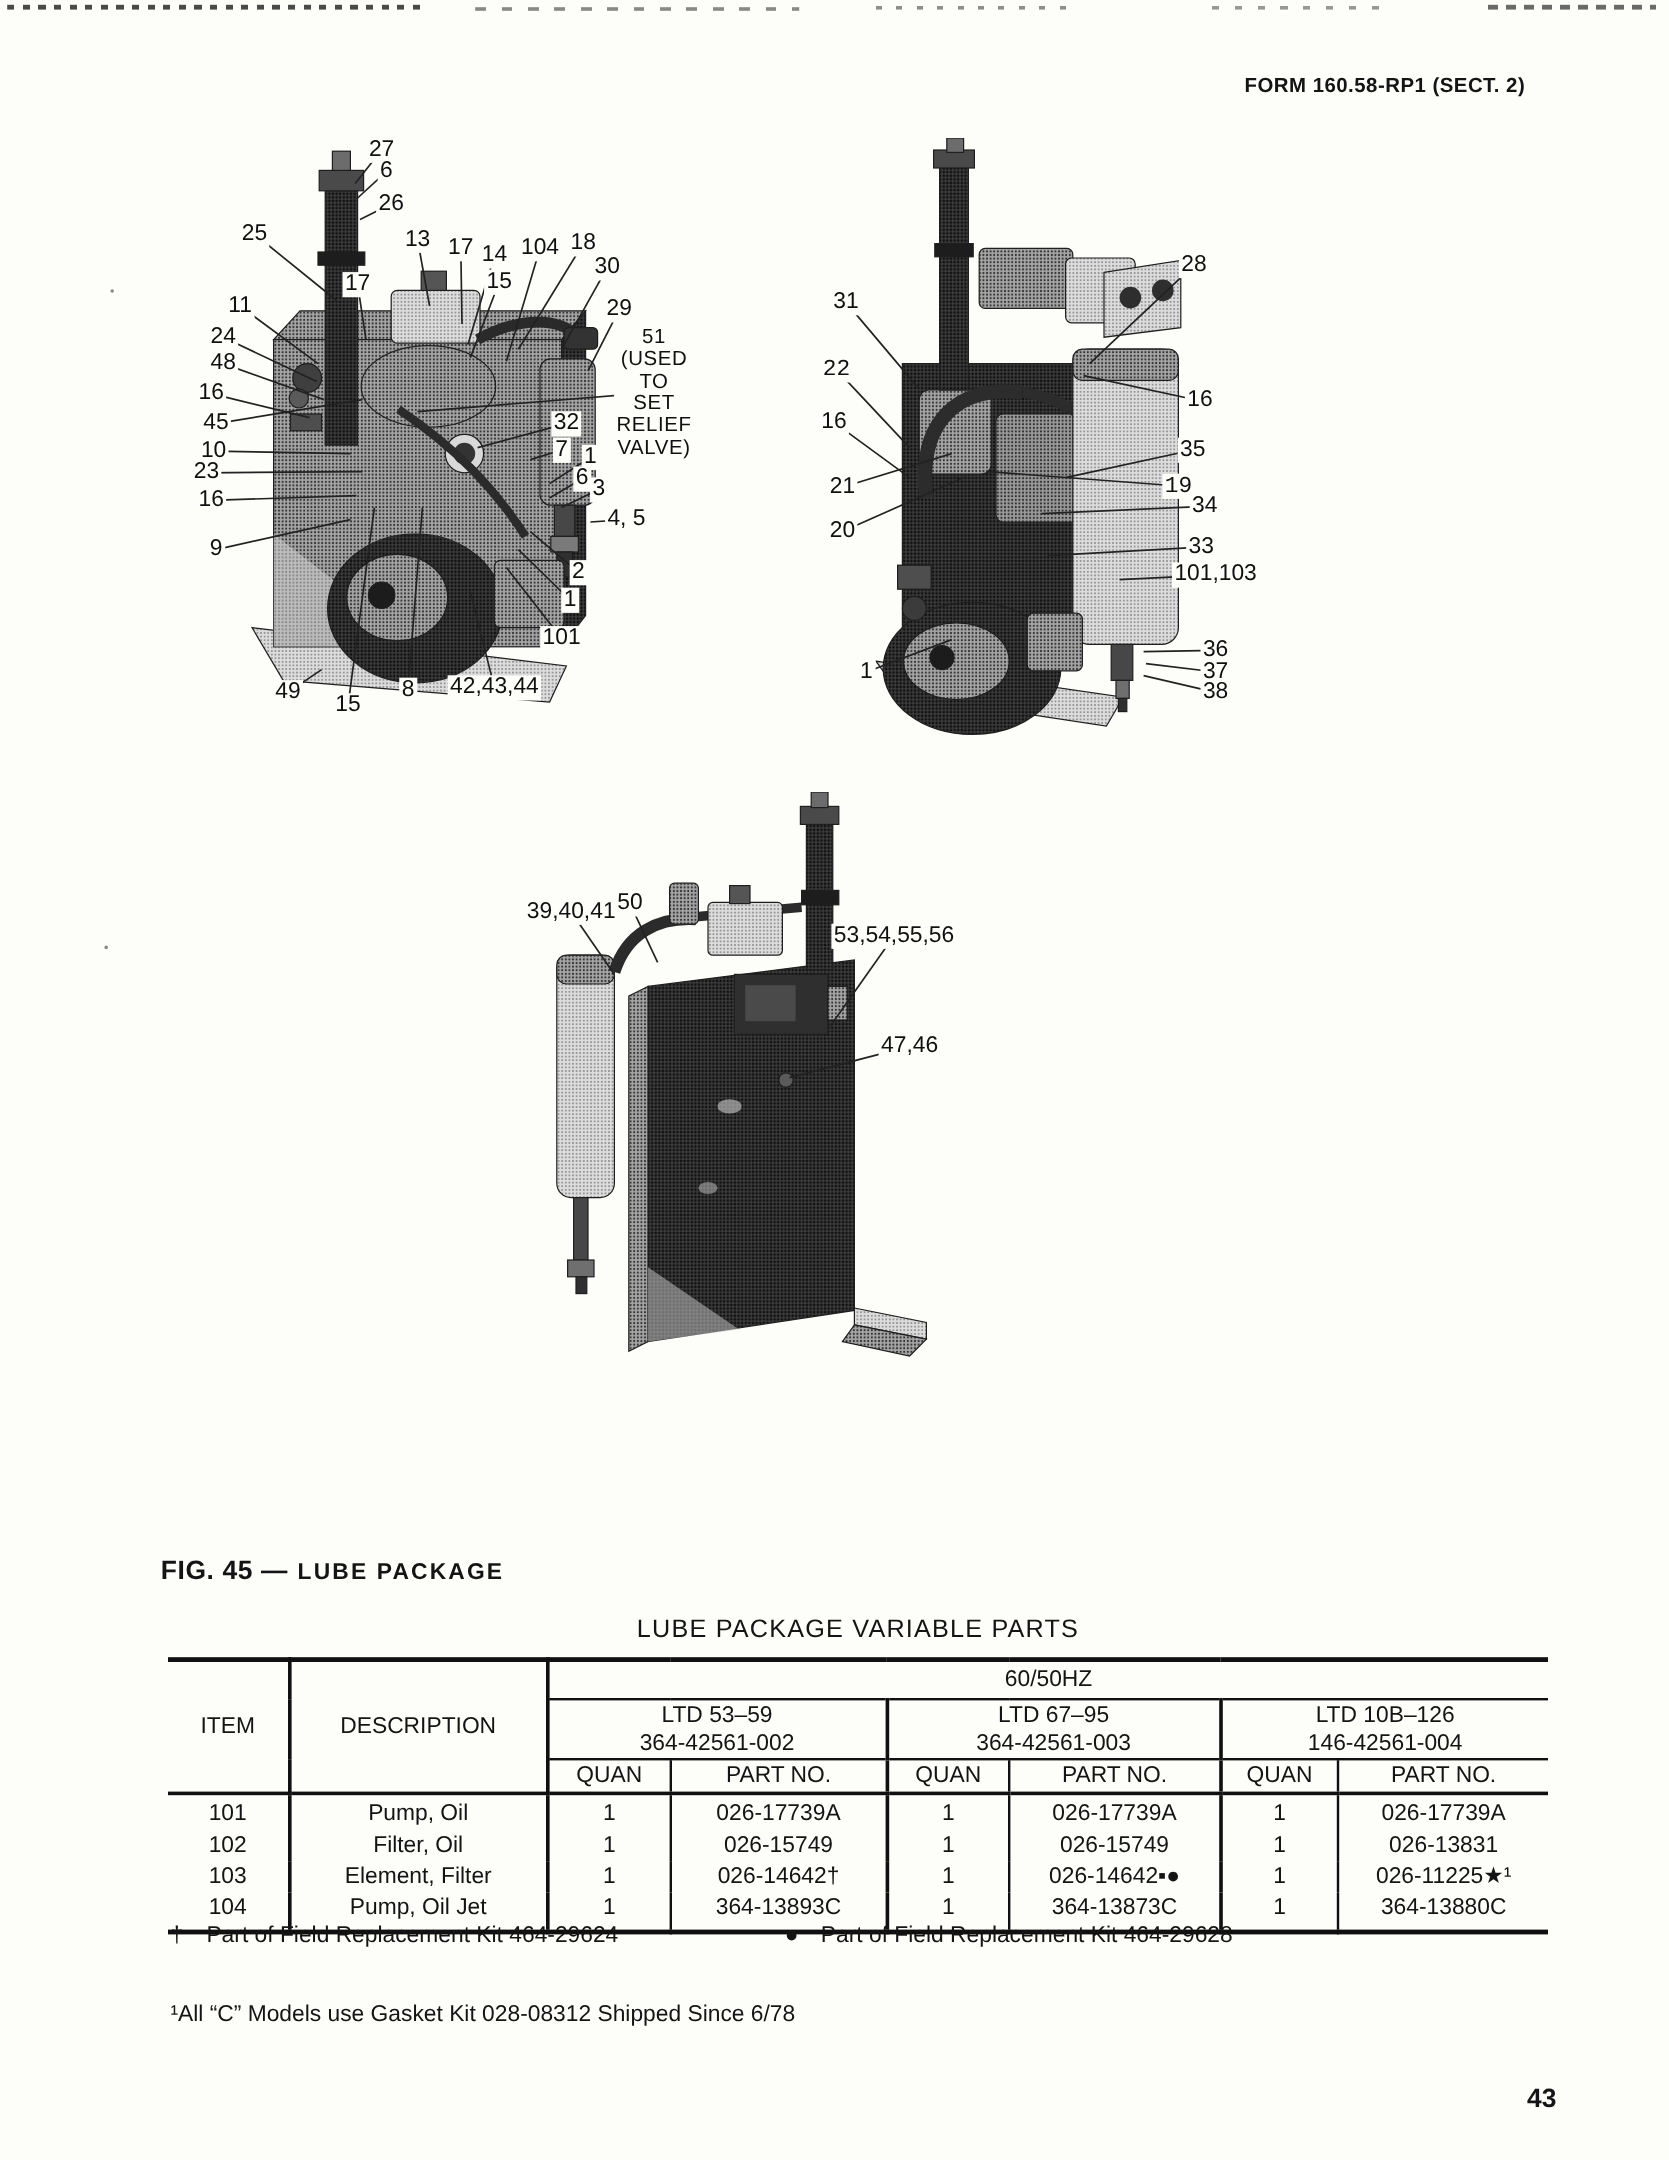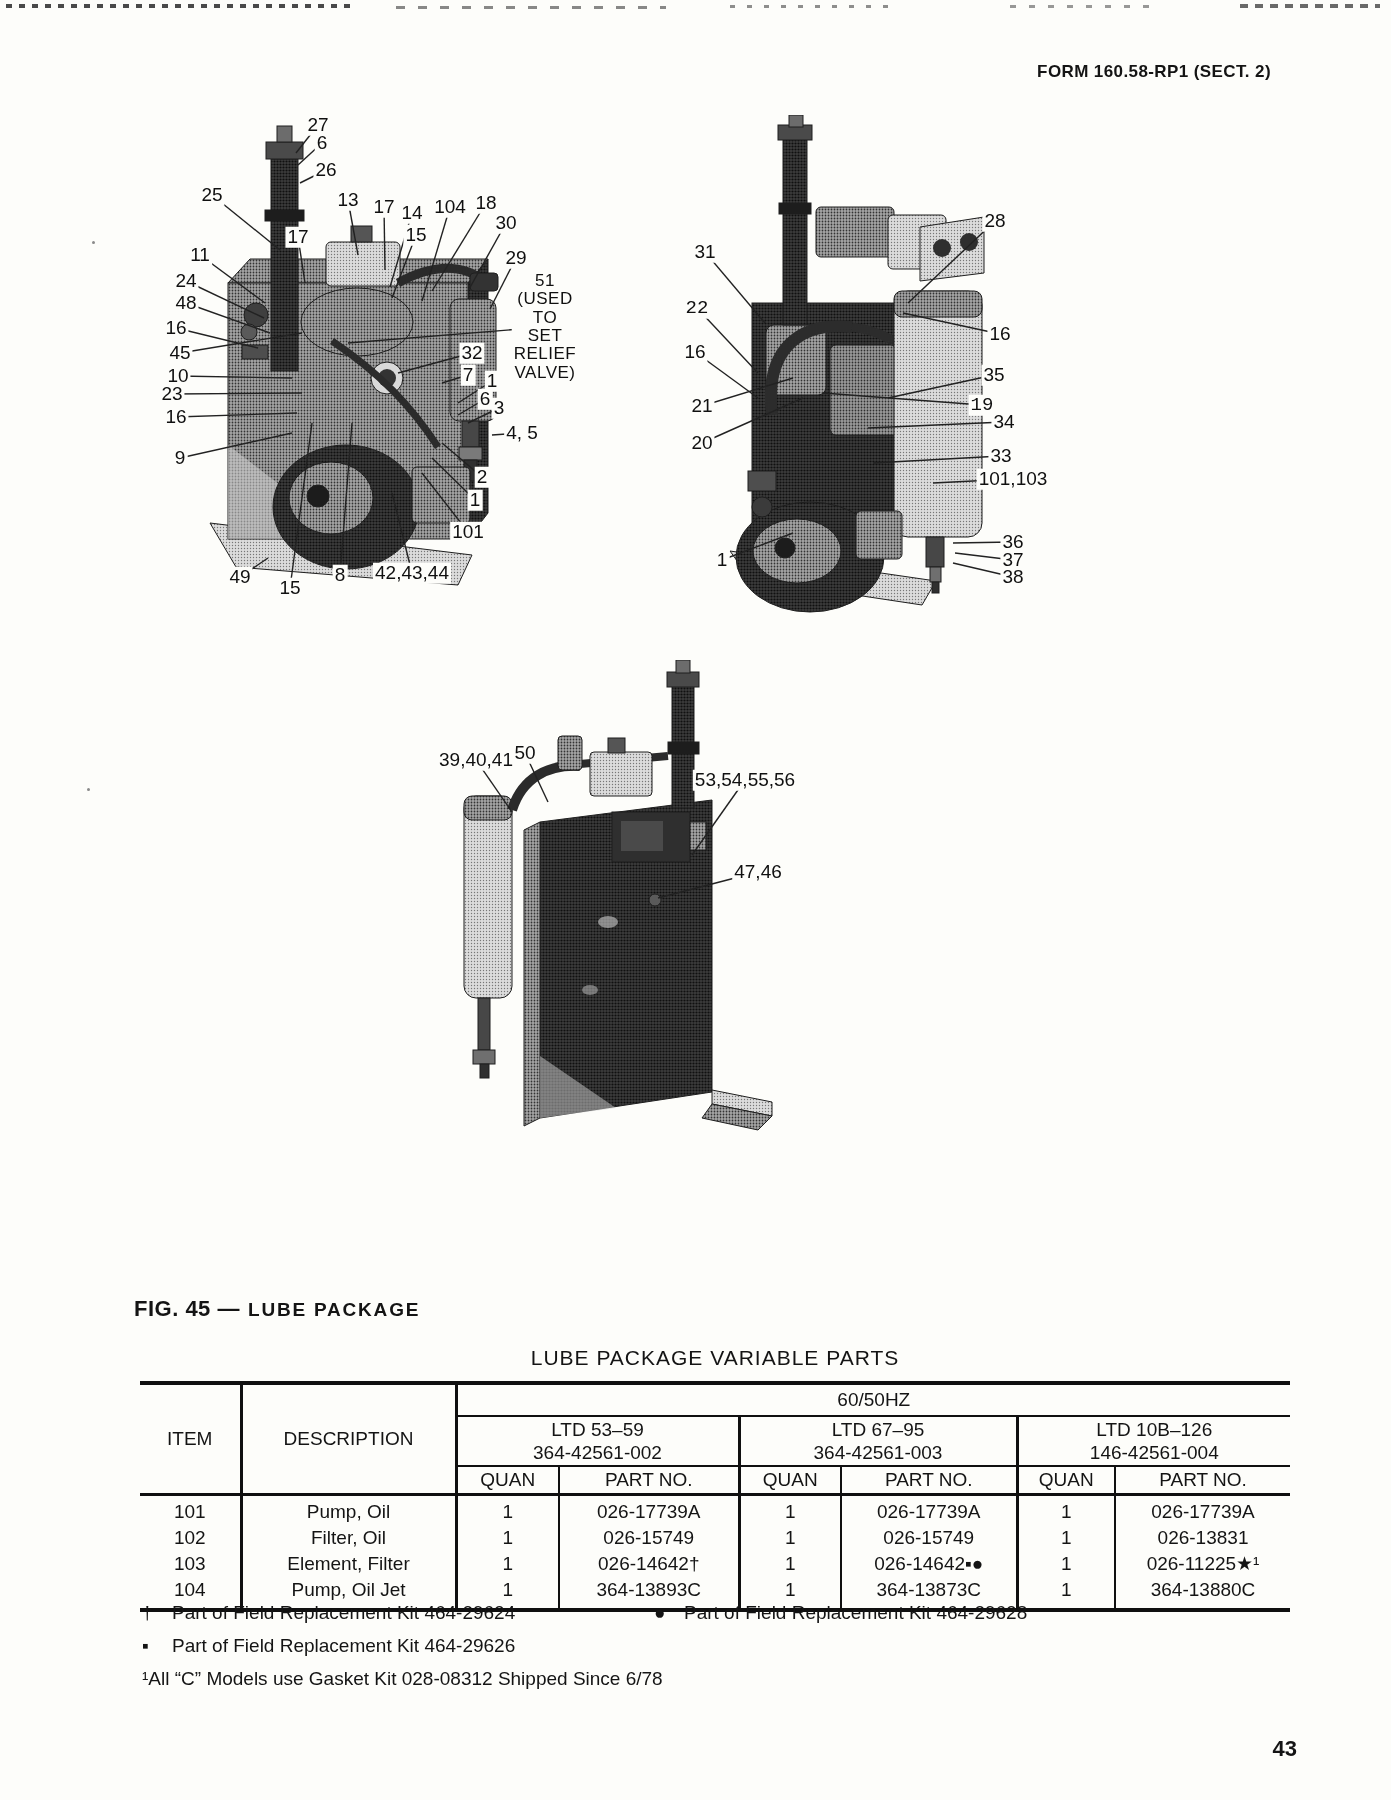--- a/index.html
+++ b/index.html
@@ -414,21 +414,20 @@
             <td class="quan">1</td>
             <td class="part">364-13880C</td>
           </tr>
         </tbody>
     </table>
   </div>
 
   <div class="footnotes">
     <div class="fncol c1">
         <div class="fnline"><span class="fnsym">†</span><span>Part of Field Replacement Kit 464-29624</span></div>
-        <div class="fnline"><span class="fnsym">▪</span><span>Part of Field Replacement Kit 464-29626</span></div>
       </div>
     <div class="fncol c2">
         <div class="fnline"><span class="fnsym">●</span><span>Part of Field Replacement Kit 464-29628</span></div>
       </div>
     <div class="gasket-note">¹All “C” Models use Gasket Kit 028-08312 Shipped Since 6/78</div>
   </div>
 
   <div class="page-number">43</div>
 </div>
 

